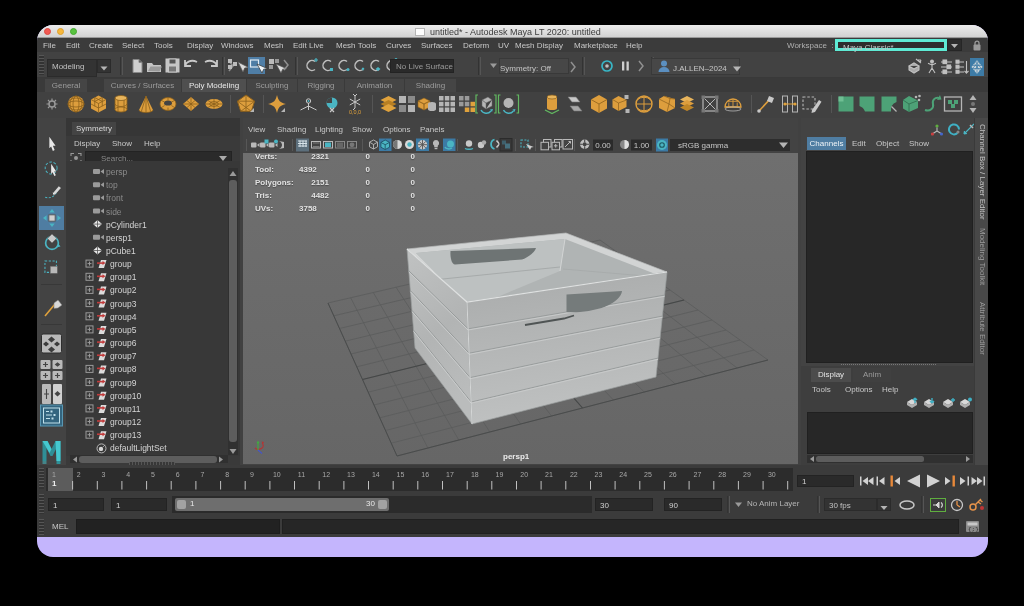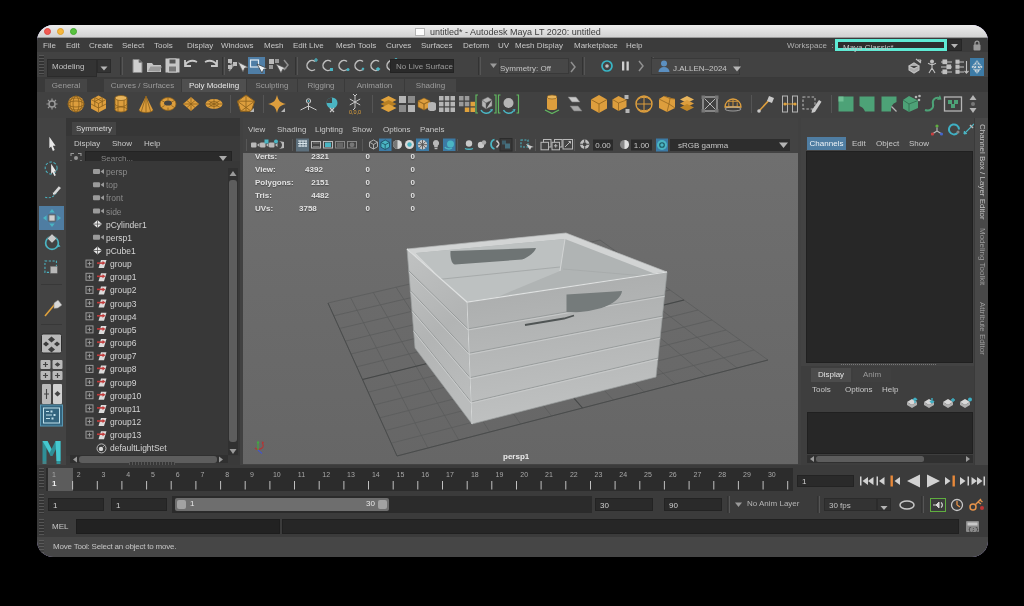--- a/index.html
+++ b/index.html
@@ -892,26 +892,26 @@
 <path d="M224 149 L229 271" stroke="#d5d7d7" stroke-width="1" fill="none"></path>
 <g transform="translate(10,287)">
 <path d="M2 8 a4.5 3.5 0 1 0 7 -5" fill="none" stroke="#b63333" stroke-width="1.1"></path>
 <path d="M8.5 1.5 l2.7 0.4 -1.5 2.2 Z" fill="#b63333"></path>
 <path d="M5 10 L5 2.5" stroke="#3fae3f" stroke-width="1.1"></path>
               <path d="M5 0.5 l-1.5 2.8 h3 Z" fill="#3fae3f"></path>
 <path d="M5 10 l4 3.5" stroke="#4455cc" stroke-width="1.1"></path>
 </g>
           </svg>
         <div class="t" style="left:12px;top:0px;font-weight:bold;color:#e2e2e2;text-shadow:0 1px 1px #4a4a4a">Verts:</div>
-        <div class="t" style="left:12px;top:13px;font-weight:bold;color:#e2e2e2;text-shadow:0 1px 1px #4a4a4a">View:</div>
+        <div class="t" style="left:12px;top:13px;font-weight:bold;color:#e2e2e2;text-shadow:0 1px 1px #4a4a4a">Tool:</div>
         <div class="t" style="left:12px;top:26px;font-weight:bold;color:#e2e2e2;text-shadow:0 1px 1px #4a4a4a">Polygons:</div>
         <div class="t" style="left:12px;top:39px;font-weight:bold;color:#e2e2e2;text-shadow:0 1px 1px #4a4a4a">Tris:</div>
         <div class="t" style="left:12px;top:52px;font-weight:bold;color:#e2e2e2;text-shadow:0 1px 1px #4a4a4a">UVs:</div>
         <div class="t" style="left:56px;top:0px;width:30px;text-align:right;font-weight:bold;color:#e2e2e2;text-shadow:0 1px 1px #4a4a4a">2321</div>
-        <div class="t" style="left:56px;top:13px;width:30px;text-align:center;font-weight:bold;color:#e2e2e2;text-shadow:0 1px 1px #4a4a4a">4392</div>
+        <div class="t" style="left:56px;top:13px;width:30px;text-align:left;font-weight:bold;color:#e2e2e2;text-shadow:0 1px 1px #4a4a4a">4392</div>
         <div class="t" style="left:56px;top:26px;width:30px;text-align:right;font-weight:bold;color:#e2e2e2;text-shadow:0 1px 1px #4a4a4a">2151</div>
         <div class="t" style="left:56px;top:39px;width:30px;text-align:right;font-weight:bold;color:#e2e2e2;text-shadow:0 1px 1px #4a4a4a">4482</div>
         <div class="t" style="left:56px;top:52px;width:30px;text-align:left;font-weight:bold;color:#e2e2e2;text-shadow:0 1px 1px #4a4a4a">3758</div>
         <div class="t" style="left:117px;top:0px;width:10px;text-align:right;font-weight:bold;color:#e2e2e2;text-shadow:0 1px 1px #4a4a4a">0</div>
         <div class="t" style="left:117px;top:13px;width:10px;text-align:right;font-weight:bold;color:#e2e2e2;text-shadow:0 1px 1px #4a4a4a">0</div>
         <div class="t" style="left:117px;top:26px;width:10px;text-align:right;font-weight:bold;color:#e2e2e2;text-shadow:0 1px 1px #4a4a4a">0</div>
         <div class="t" style="left:117px;top:39px;width:10px;text-align:right;font-weight:bold;color:#e2e2e2;text-shadow:0 1px 1px #4a4a4a">0</div>
         <div class="t" style="left:117px;top:52px;width:10px;text-align:right;font-weight:bold;color:#e2e2e2;text-shadow:0 1px 1px #4a4a4a">0</div>
         <div class="t" style="left:162px;top:0px;width:10px;text-align:right;font-weight:bold;color:#e2e2e2;text-shadow:0 1px 1px #4a4a4a">0</div>
         <div class="t" style="left:162px;top:13px;width:10px;text-align:right;font-weight:bold;color:#e2e2e2;text-shadow:0 1px 1px #4a4a4a">0</div>
@@ -1135,17 +1135,13 @@
     <div class="grip" style="left:2px;top:2px;height:16px"></div>
     <div class="t" style="left:15px;top:6px;color:#c8c8c8">MEL</div>
     <div class="a" style="left:39px;top:2px;width:204px;height:15px;background:#222222;border:1px solid #1d1d1d"></div>
     <div class="a" style="left:245px;top:2px;width:677px;height:15px;background:#262626;border:1px solid #202020"></div>
     <svg class="a" style="left:928px;top:3px" width="16" height="14">
         <rect x="1" y="1" width="13" height="11" fill="#8a8a8a" rx="1"></rect>
         <rect x="2.5" y="2.5" width="10" height="3" fill="#c8c8c8"></rect>
         <text x="3" y="10.5" font-size="6" fill="#2a2a2a" font-family="Liberation Mono">{;}</text>
       </svg>
   </div>
-  <div id="statusrow">
-    <div class="grip" style="left:2px;top:3px;height:13px;background:repeating-linear-gradient(180deg,#5a5a5a 0 1px,#3e3e3e 1px 3px)"></div>
-    <div class="t" style="left:16px;top:6px;color:#c6c6c6;letter-spacing:-0.2px">Move Tool: Select an object to move.</div>
-  </div>
 </div>
 
 </body></html>

